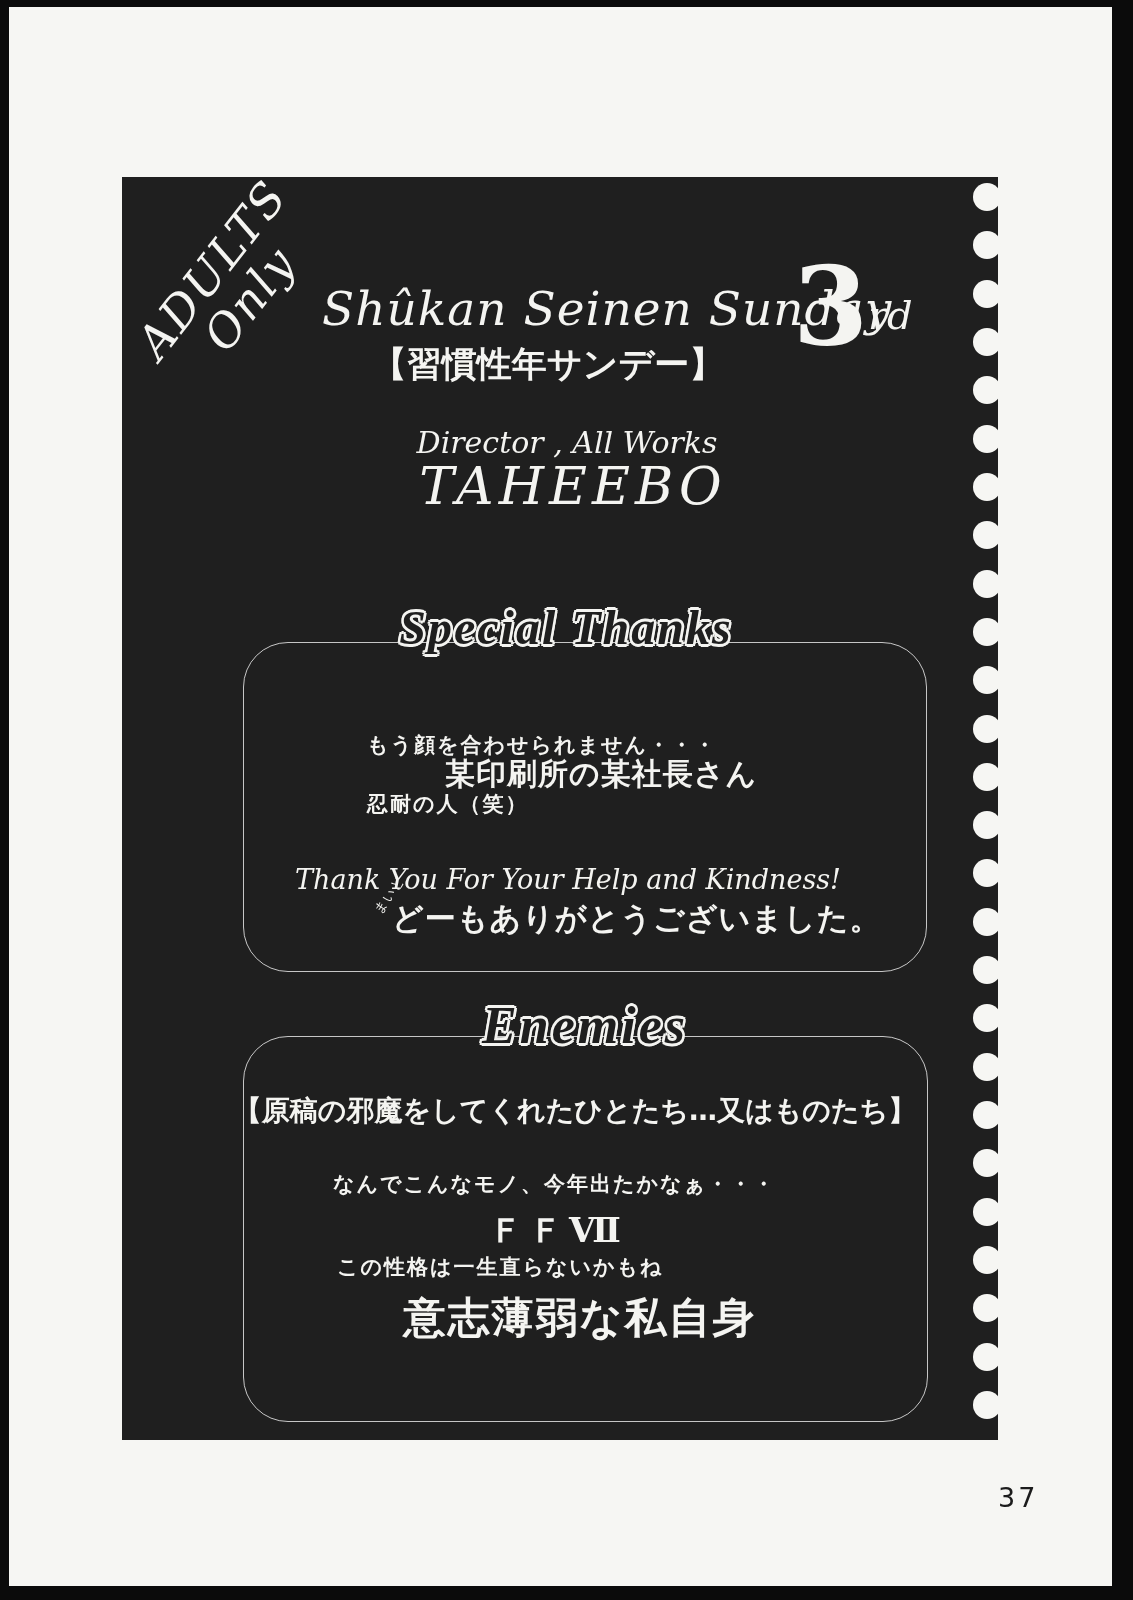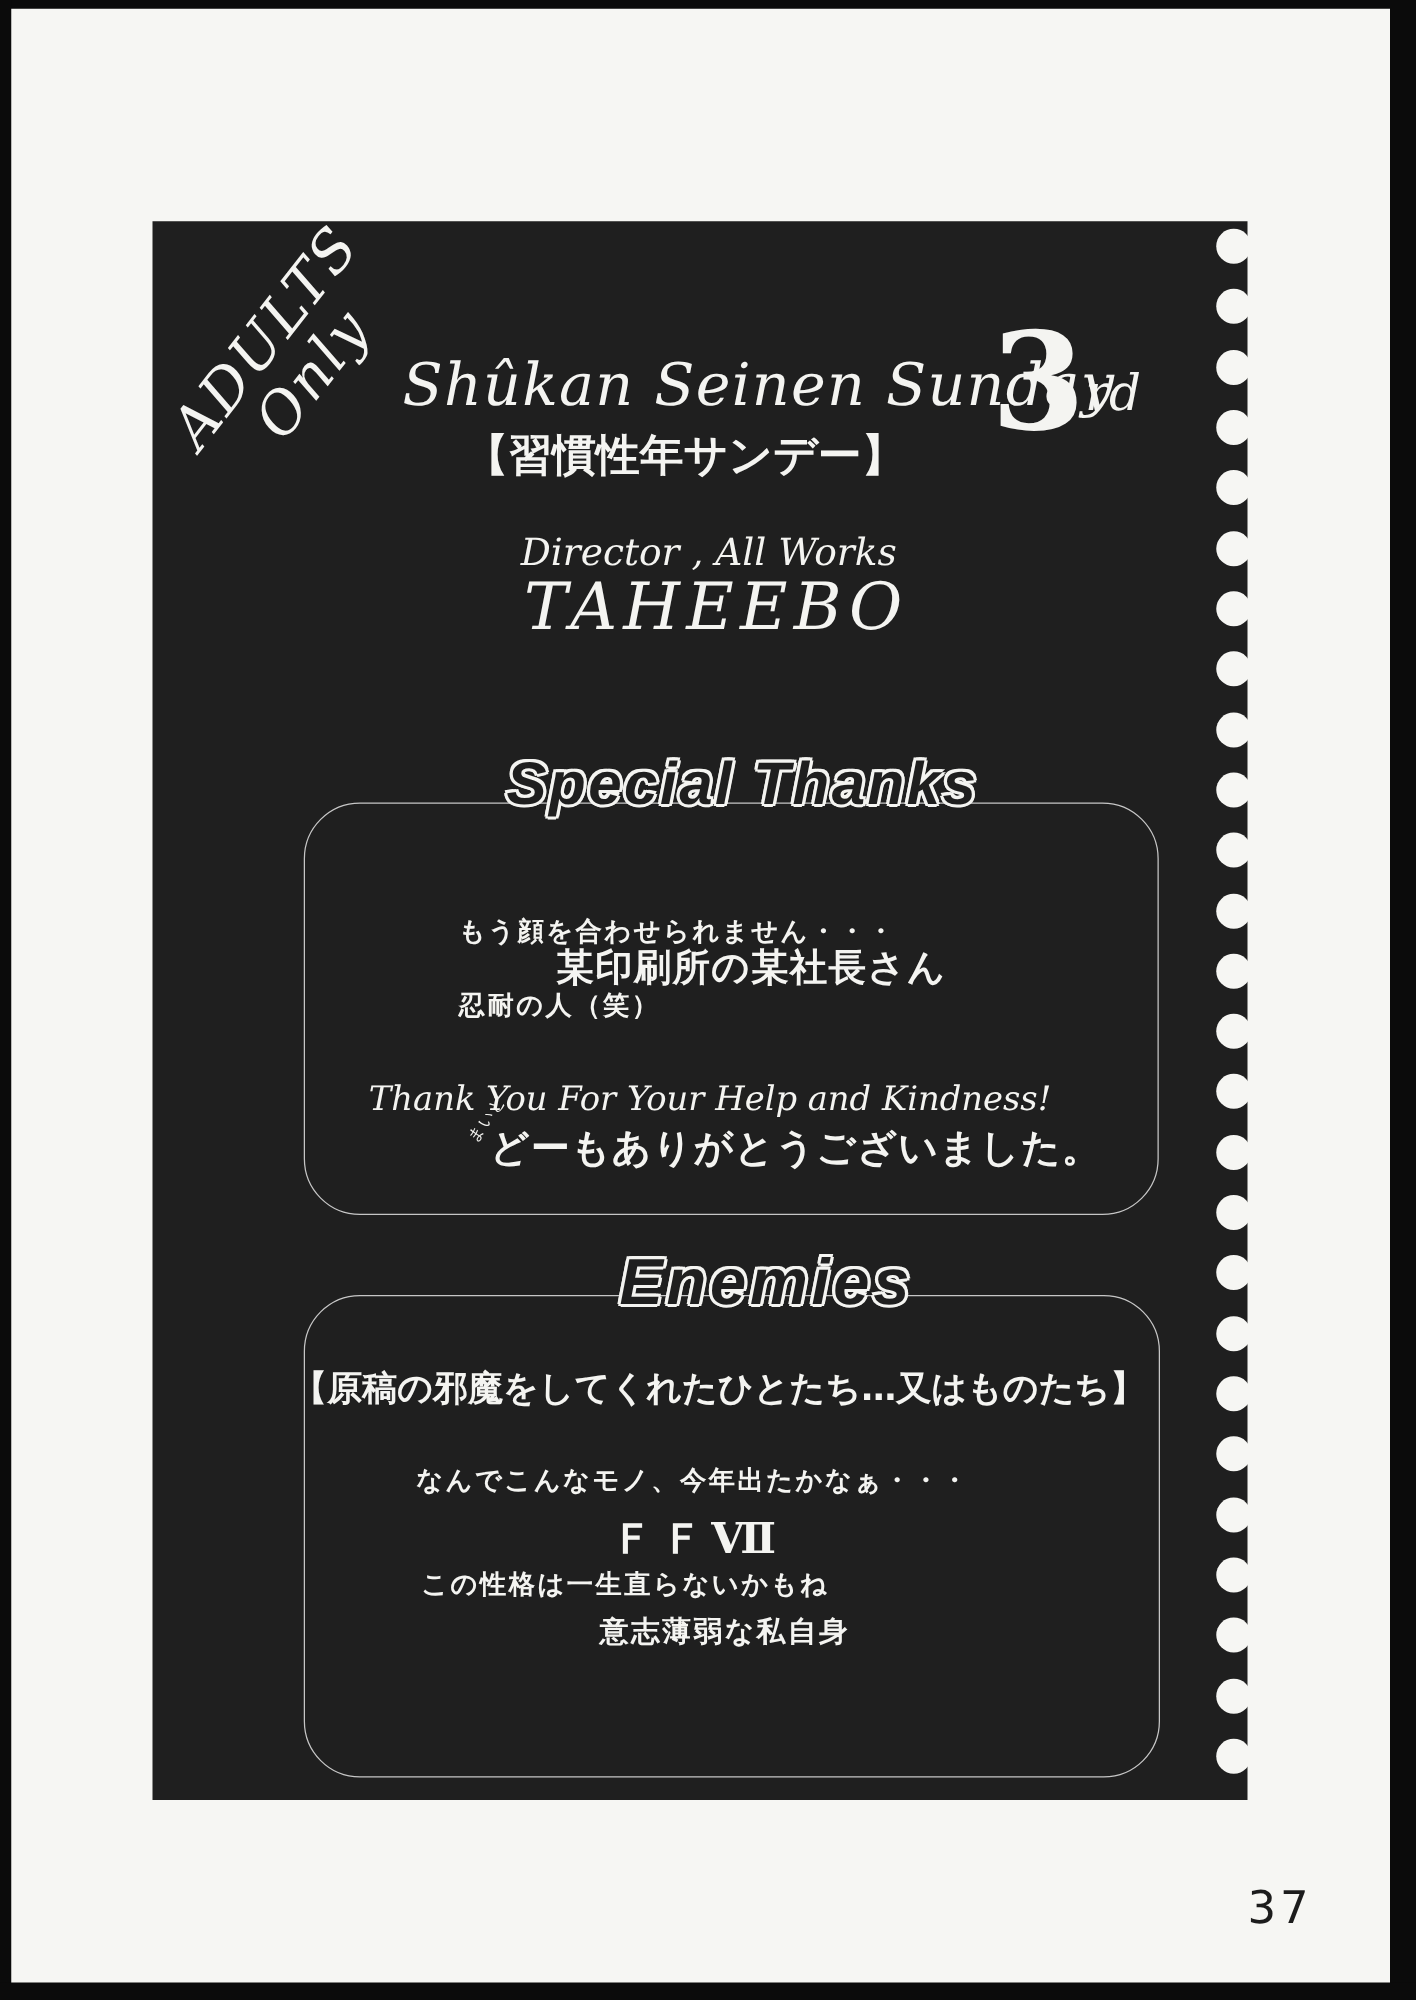--- a/index.html
+++ b/index.html
@@ -37,30 +37,29 @@
     font-family:"DejaVu Serif", serif;
     font-style:italic;
     color:#f4f4f1;
   }
   .jp{
     font-family:"DejaVu Sans", sans-serif;
     font-weight:bold;
     color:#f4f4f1;
   }
   .outlined{
-    font-family:Liberation Sans, sans-serif;
+    font-family:Liberation Serif, serif;
     font-style:italic;
     font-weight:bold;
     color:#1f1f1f;
     text-shadow:
       -2px -2px 0 #f4f4f1, 2px -2px 0 #f4f4f1,
       -2px  2px 0 #f4f4f1, 2px  2px 0 #f4f4f1,
        0 -2.6px 0 #f4f4f1, 0 2.6px 0 #f4f4f1,
       -2.6px 0 0 #f4f4f1, 2.6px 0 0 #f4f4f1;
-    margin-left: 28px;
   }
   .rounded-box{
     position:absolute;
     border:1.5px solid rgba(255,255,255,0.75);
     border-radius:45px;
     background:transparent;
   }
   .adults{
     position:absolute;left:106px;top:236px;width:250px;
     transform:rotate(-52deg);
@@ -76,21 +75,21 @@
   }
   .furigana{
     position:absolute;left:368px;top:886px;
     transform:rotate(-55deg);
     font-size:13px;
     letter-spacing:1px;
   }
   .pagenum{
     position:absolute;left:998px;top:1482px;
     font-family:"DejaVu Sans", sans-serif;
-    font-size:36px;color:#1c1c1c;letter-spacing:3px;margin-top:24px;
+    font-size:27px;color:#1c1c1c;letter-spacing:3px;
   }
 </style>
 </head>
 <body>
 
 <div class="page">
 
   <div class="plate"></div>
 
   <div id="holes">
@@ -146,21 +145,21 @@
   <div class="furigana jp" style="font-weight:normal;">まいど</div>
   <div class="abs jp" style="left:392px;top:898px;font-size:31px;letter-spacing:1px;white-space:nowrap;">どーもありがとうございました。</div>
 
   <div class="rounded-box" style="left:243px;top:1036px;width:683px;height:384px;"></div>
   <div class="abs jp cx" style="left:575px;top:1092px;font-size:28px;white-space:nowrap;">【原稿の邪魔をしてくれたひとたち…又はものたち】</div>
   <div class="abs outlined cx" style="left:585px;top:996px;font-size:52px;letter-spacing:3px;white-space:nowrap;">Enemies</div>
 
   <div class="abs jp" style="left:333px;top:1170px;font-size:21px;letter-spacing:2px;white-space:nowrap;text-align:center;">なんでこんなモノ、今年出たかなぁ・・・</div>
   <div class="abs jp cx" style="left:558px;top:1208px;font-size:34px;font-family:'DejaVu Serif',serif;letter-spacing:6px;white-space:nowrap;">ＦＦⅦ</div>
   <div class="abs jp" style="left:337px;top:1253px;font-size:21px;letter-spacing:2px;white-space:nowrap;">この性格は一生直らないかもね</div>
-  <div class="abs jp cx" style="left:580px;top:1290px;font-size:23px;letter-spacing:2px;white-space:nowrap;">意志薄弱な私自身</div>
+  <div class="abs jp cx" style="left:580px;top:1290px;font-size:42px;letter-spacing:2px;white-space:nowrap;">意志薄弱な私自身</div>
 
   <div class="pagenum">37</div>
 
   <div class="bar top"></div>
   <div class="bar left"></div>
   <div class="bar right"></div>
   <div class="bar bottom"></div>
 
 </div>
 

